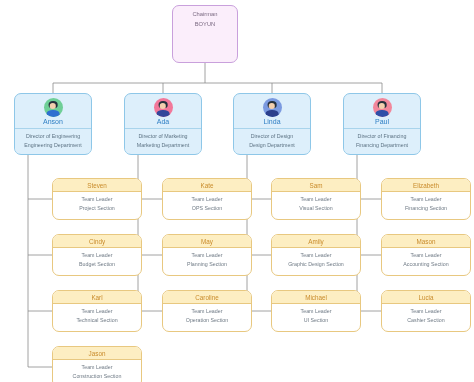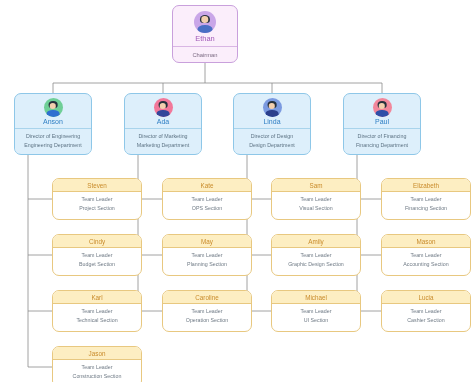--- a/index.html
+++ b/index.html
@@ -106,28 +106,20 @@
       <line x1="247" y1="255" x2="271" y2="255" stroke="#8a8a8a" stroke-width="0.8"></line>
       <line x1="247" y1="311" x2="271" y2="311" stroke="#8a8a8a" stroke-width="0.8"></line>
       <line x1="382" y1="83" x2="382" y2="93" stroke="#8a8a8a" stroke-width="0.8"></line>
       <line x1="357" y1="155" x2="357" y2="311" stroke="#8a8a8a" stroke-width="0.8"></line>
       <line x1="357" y1="199" x2="381" y2="199" stroke="#8a8a8a" stroke-width="0.8"></line>
       <line x1="357" y1="255" x2="381" y2="255" stroke="#8a8a8a" stroke-width="0.8"></line>
       <line x1="357" y1="311" x2="381" y2="311" stroke="#8a8a8a" stroke-width="0.8"></line>
     </svg>
   <div id="nodes">
       <div class="node root" style="left: 172px; top: 5px; width: 66px; height: 58px;">
-        <div class="head">
-          <div class="avatar" style="background: rgb(201, 166, 232);">
-            <div class="av-hair"></div>
-            <div class="av-face"></div>
-            <div class="av-body" style="background: rgb(74, 111, 196);"></div>
-          </div>
-          <div class="name">Ethan</div>
-        </div>
         <div class="body">
           <div>Chairman</div>
           <div>BOYUN</div>
         </div>
       </div>
       <div class="node dept" style="left: 14px; top: 93px; width: 78px; height: 62px;">
         <div class="head">
           <div class="avatar small" style="background: rgb(111, 207, 151);">
             <div class="av-hair"></div>
             <div class="av-face"></div>

